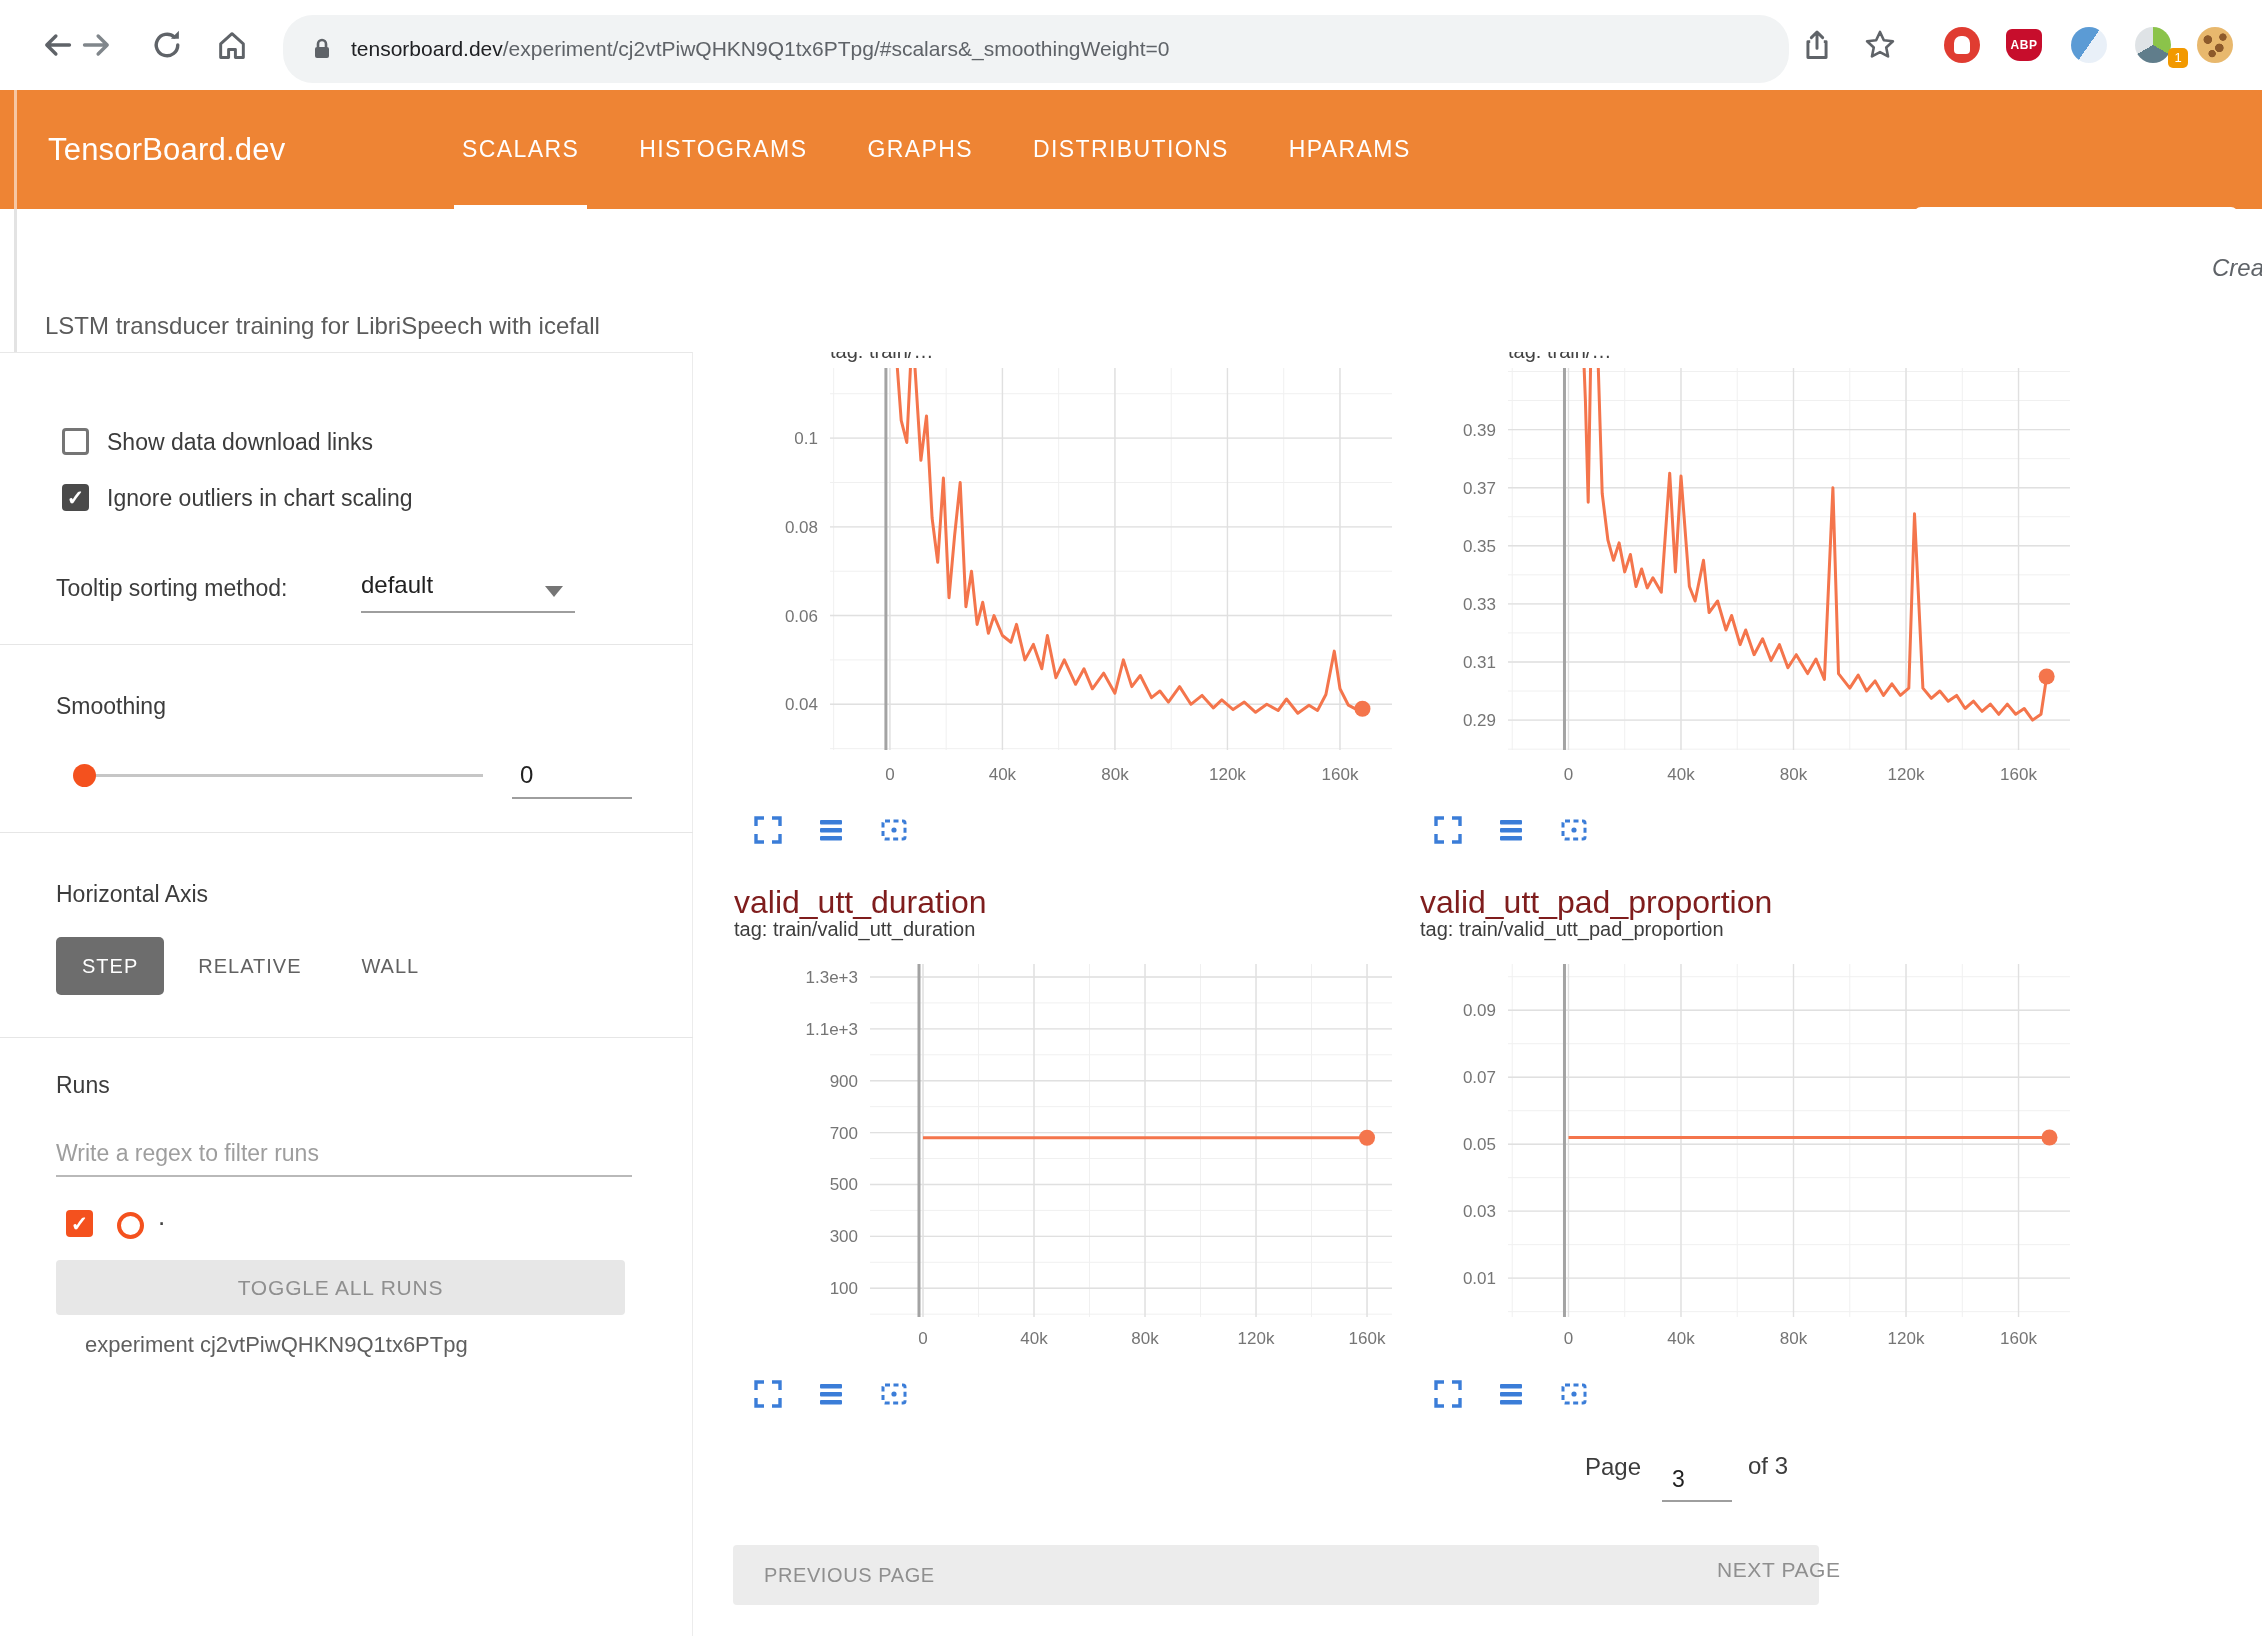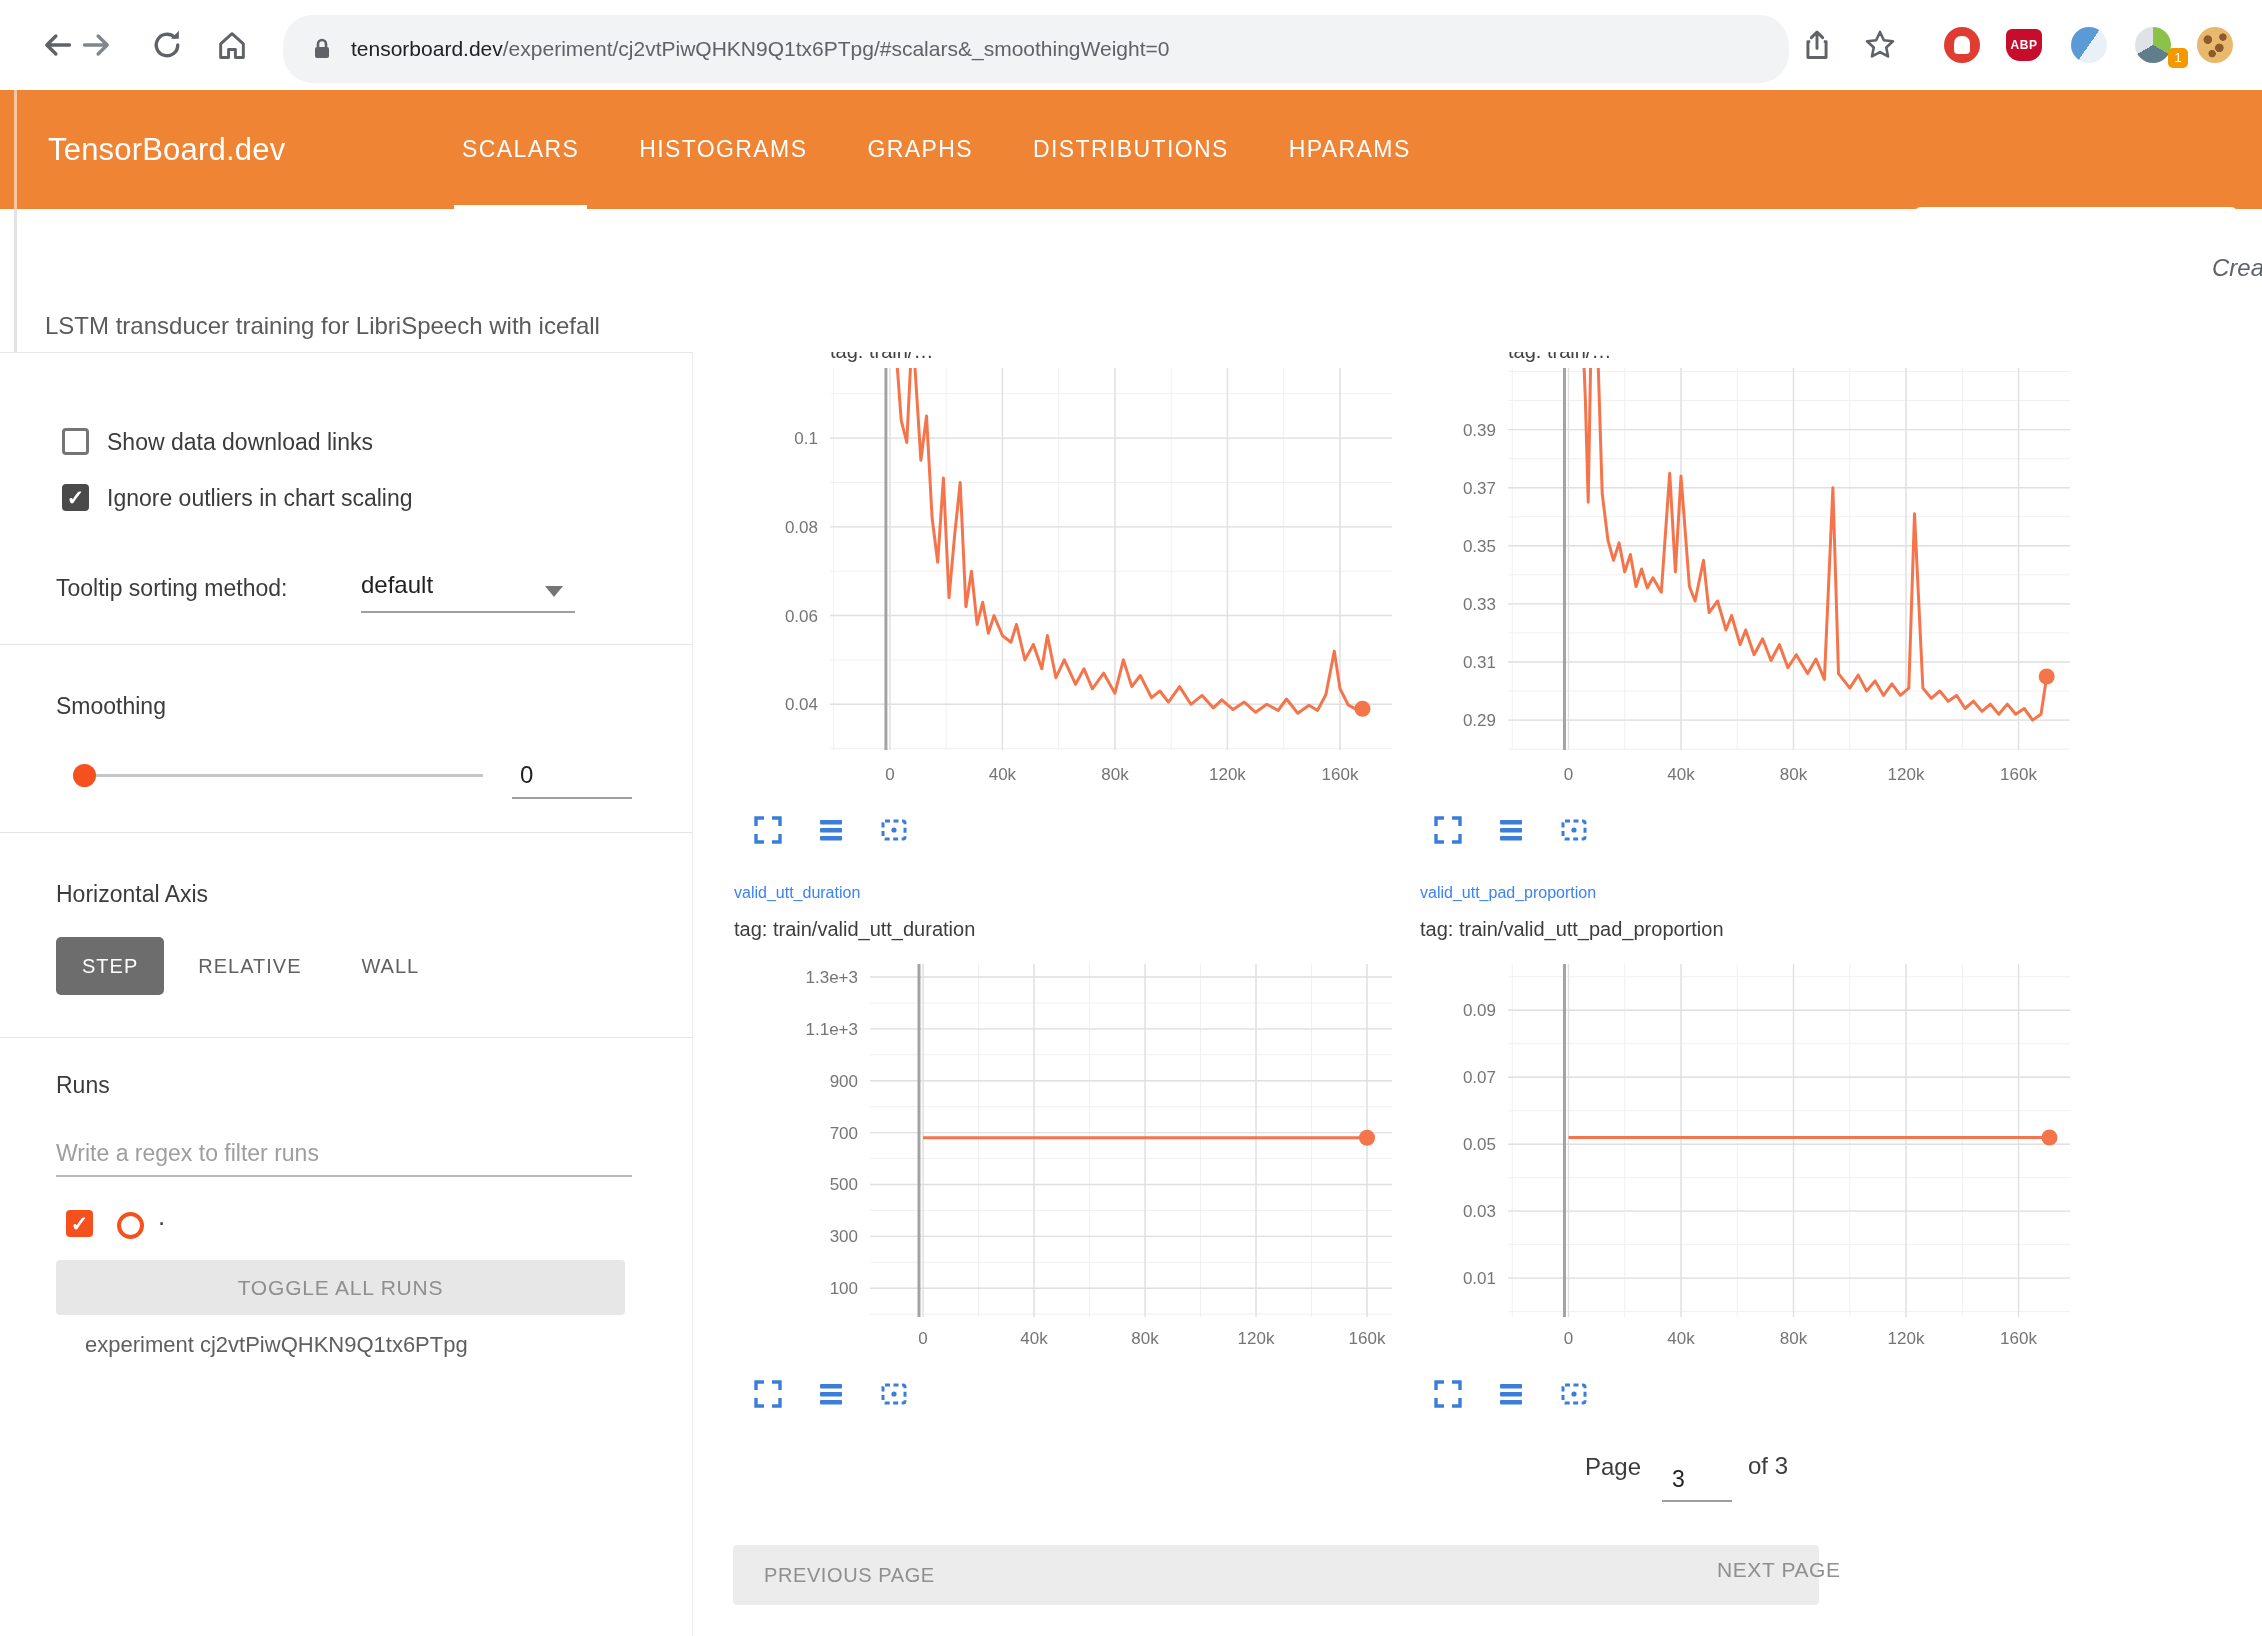--- a/index.html
+++ b/index.html
@@ -78,21 +78,21 @@
     border:4px solid #f4511e; background:#fff; }
   #run-name { position:absolute; left:158px; top:1200px; font-size:26px; color:#424242; }
   #toggle-all { position:absolute; left:56px; top:1259px; width:569px; height:55px; background:#e7e7e7;
     border:none; border-radius:4px; font-size:21px; letter-spacing:0.8px; color:#8f8f8f;
     font-family:"Liberation Sans",sans-serif; }
   #exp-name { position:absolute; left:56px; top:1331px; font-size:22px; color:#5f5f5f;margin-left:29px; }
 
   
   .clip-tag { position:absolute; height:15px; overflow:hidden; width:420px; }
   .clip-tag span { display:block; margin-top:-12px; font-size:20px; color:#424242; }
-  .chart-title { position:absolute; font-size:16px; color:#3b82f6; }
+  .chart-title { position:absolute; font-size:32px; color:#7f1d1d; }
   .chart-tag { position:absolute; font-size:20px; color:#3d3d3d; }
   .chart-toolbar { position:absolute; display:flex; gap:31px; }
   .ct-icon { width:32px; height:32px; cursor:pointer; }
 
   
   #page-label { position:absolute; left:1585px; top:1453px; font-size:24px; color:#3c3c3c; }
   #page-input { position:absolute; left:1662px; top:1458px; width:70px; height:44px; border:none;
     border-bottom:2px solid #9e9e9e; font-size:23px; color:#212121; background:transparent;
     padding-left:10px; font-family:"Liberation Sans",sans-serif; }
   #page-of { position:absolute; left:1748px; top:1452px; font-size:24px; color:#3c3c3c; }

